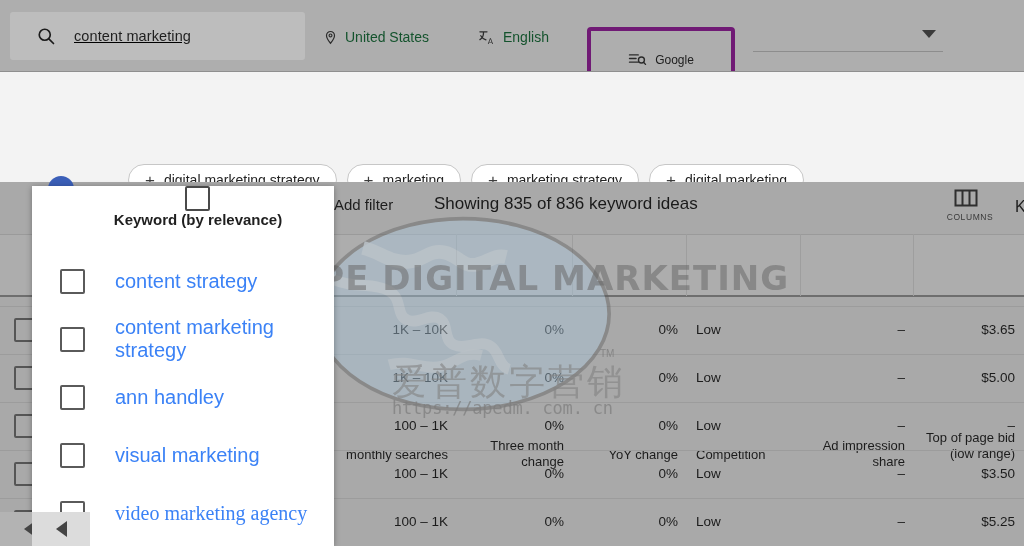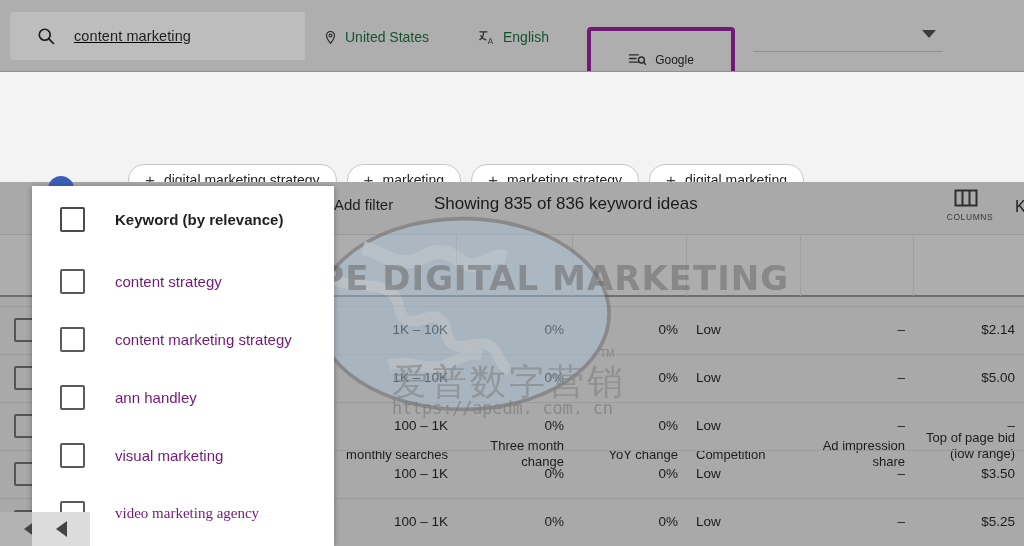--- a/index.html
+++ b/index.html
@@ -125,32 +125,33 @@
   .ddpanel{
     position:absolute;left:32px;top:186px;width:302px;height:360px;
     background:#ffffff;
     box-shadow:0 1px 6px rgba(0,0,0,.32);
     overflow:hidden;
   }
   .dd-header{
     position:absolute;left:0;top:0;width:302px;height:66px;
     background:#fff;display:flex;align-items:center;
     border-bottom:1px solid #6d6d6d;
+    flex-direction:column;
   }
   .dd-row{
     position:absolute;left:0;width:302px;height:58px;
     background:#fff;display:flex;align-items:center;
     border-bottom:1px solid #e6e6e6;
   }
   .cbox{
     width:21px;height:21px;border:2px solid #5a5a5a;border-radius:2px;
     margin-left:28px;flex:0 0 auto;background:#fff;
   }
   .dd-header .cbox{border-color:#4a4a4a;}
-  .dd-text{margin-left:30px;font-size:15px;color:#701a75;}
+  .dd-text{margin-left:30px;font-size:20px;color:#3b82f6;}
   .dd-header .dd-text{font-weight:bold;color:#1f1f1f;font-size:15px;}
 
   
   .scrollbtn{
     position:absolute;bottom:0;width:58px;height:34px;background:#d8d8d8;
     display:flex;align-items:center;justify-content:center;
   }
   #scroll-left-under{left:0;background:#b3b3b3;}
   #scroll-left-over{left:32px;background:#dcdcdc;}
   .tri-left{
@@ -299,21 +300,21 @@
     <div class="th right" style="left:808px;top:256px;width:97px;">Ad impression share</div>
     <div class="th right" style="left:921px;top:248px;width:94px;">Top of page bid (low range)</div>
 
     <div class="trow" style="top:124px;">
       <div class="rowline"></div>
       <div class="cell right" style="left:300px;width:148px;">1K – 10K</div>
       <div class="cell right" style="left:466px;width:98px;">0%</div>
       <div class="cell right" style="left:580px;width:98px;">0%</div>
       <div class="cell left" style="left:696px;width:100px;">Low</div>
       <div class="cell right" style="left:808px;width:97px;">–</div>
-      <div class="cell right" style="left:915px;width:100px;">$2.14</div>
+      <div class="cell right" style="left:915px;width:100px;">$3.65</div>
     </div>
 
     <div class="trow" style="top:172px;">
       <div class="rowline"></div>
       <div class="cell right" style="left:300px;width:148px;">1K – 10K</div>
       <div class="cell right" style="left:466px;width:98px;">0%</div>
       <div class="cell right" style="left:580px;width:98px;">0%</div>
       <div class="cell left" style="left:696px;width:100px;">Low</div>
       <div class="cell right" style="left:808px;width:97px;">–</div>
       <div class="cell right" style="left:915px;width:100px;">$5.00</div>

